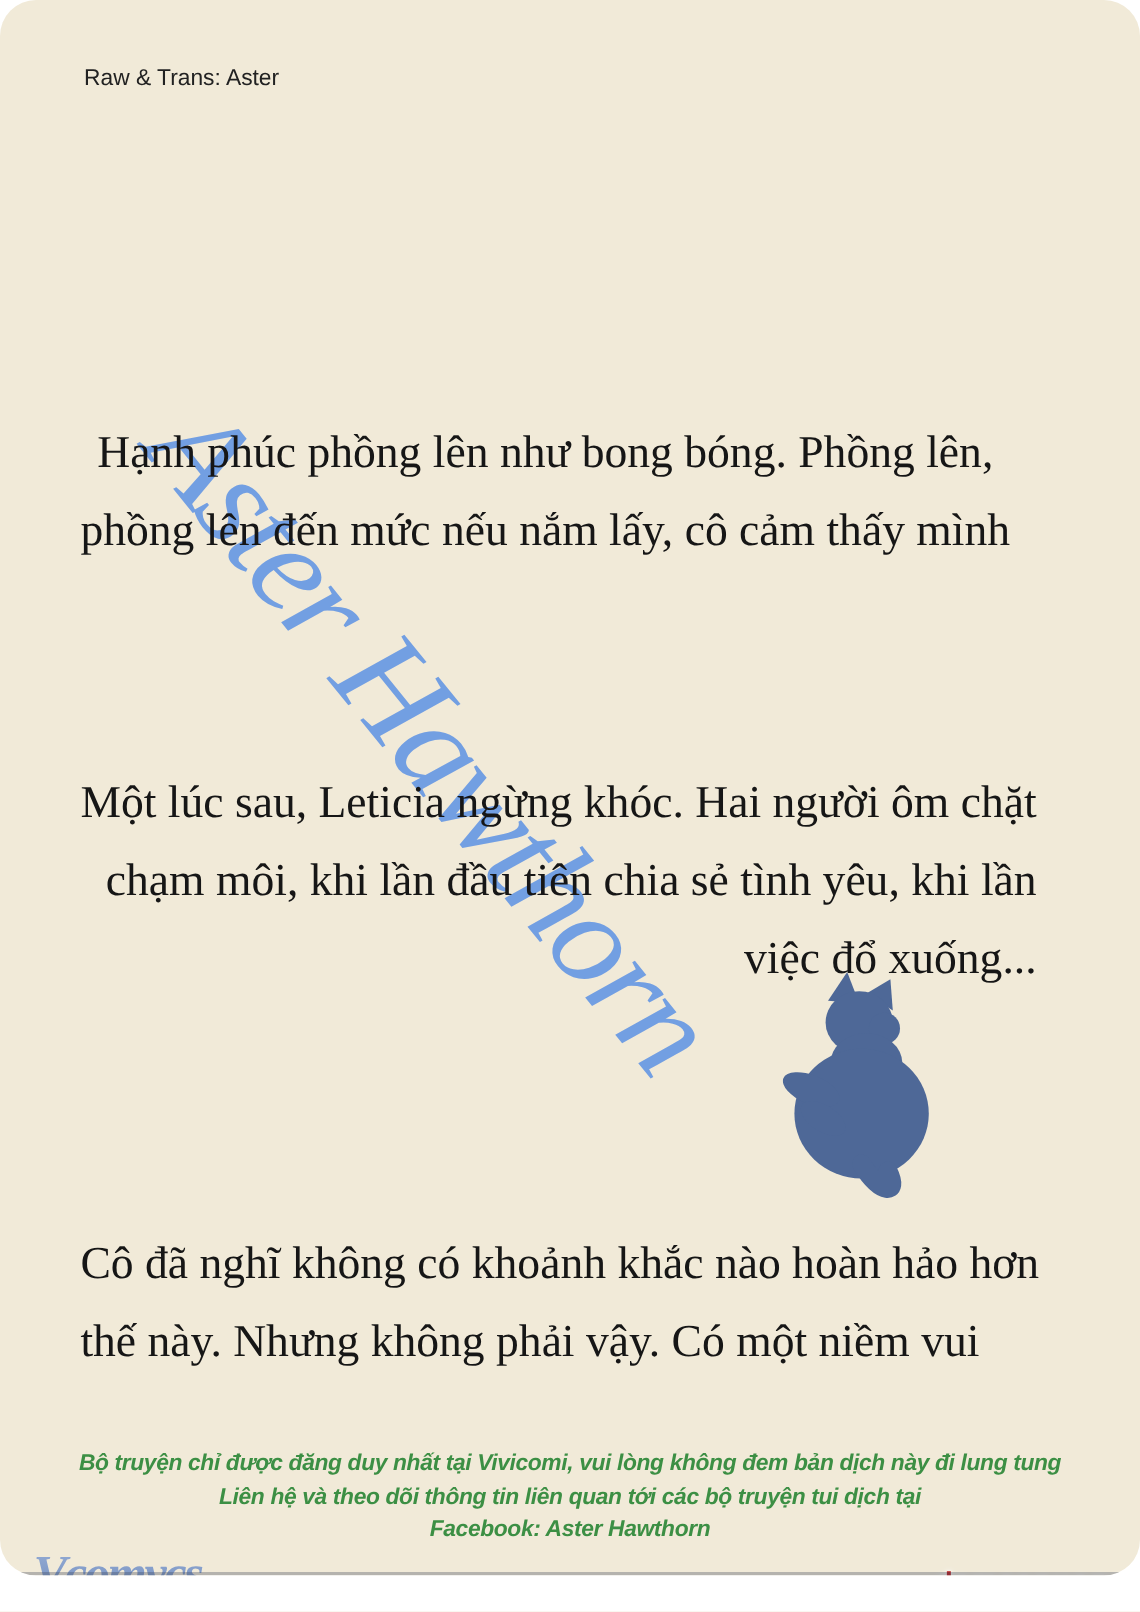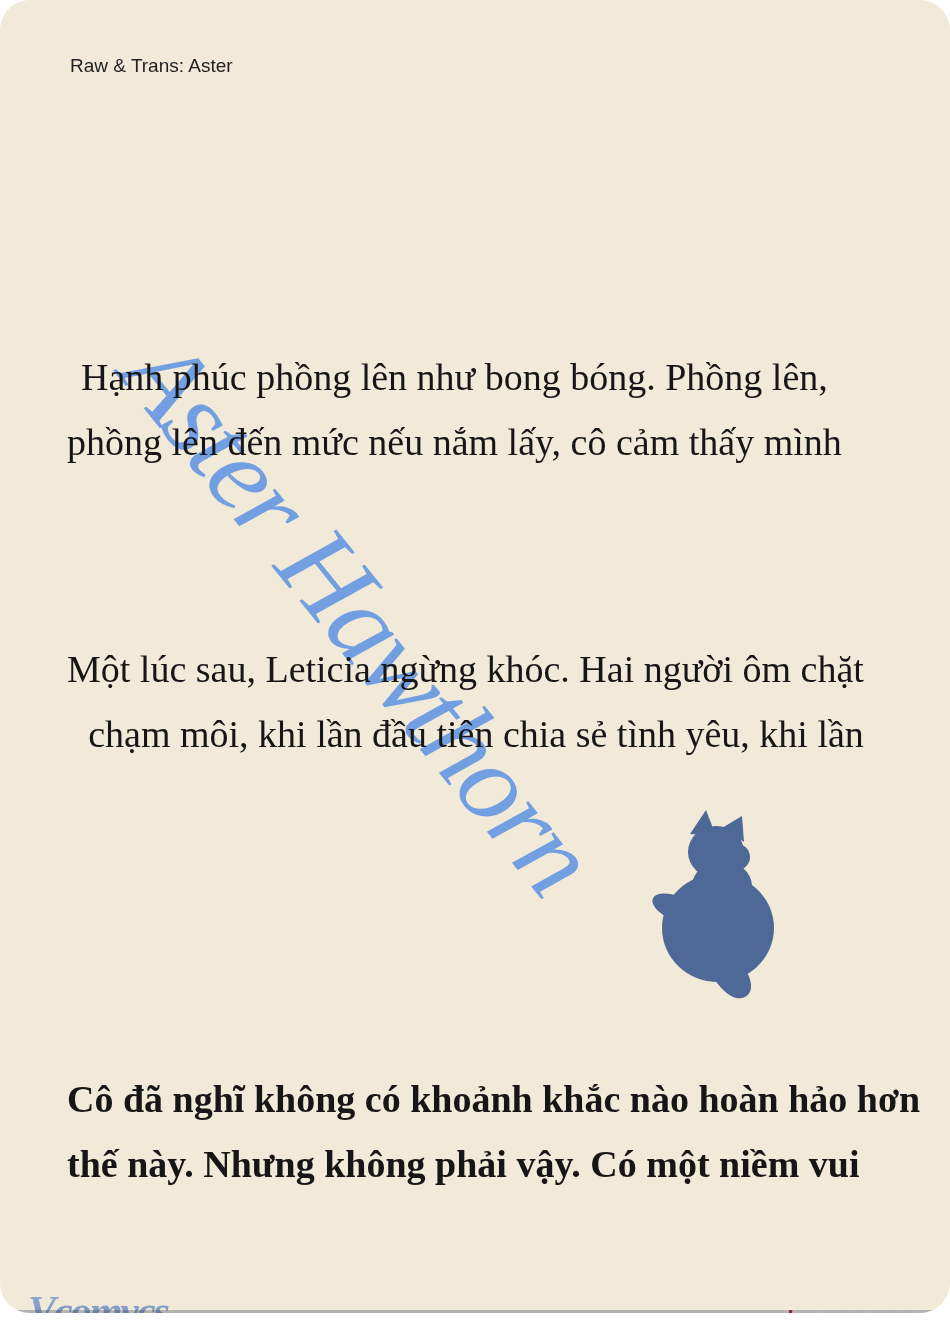--- a/index.html
+++ b/index.html
@@ -25,21 +25,21 @@
   }
   .cat { position:absolute; left:652px; top:810px; z-index:2; }
   .para {
     position:absolute; left:67px;
     font-size:38px; line-height:65px;
     color:#161616; white-space:nowrap; z-index:3;
   }
   .p1 { top:105px; font-style:italic; }
   .p2 { top:345px;text-align:center; }
   .p3 { top:637px;text-align:right; }
-  .p4 { top:1067px;font-weight:bold; }
+  .p4 { top:1021px; }
   .footer {
     position:absolute; left:0; top:1206px; width:100%;
     text-align:center;
     font-family:"Liberation Sans", sans-serif;
     font-style:italic; font-weight:bold;
     font-size:19px; line-height:27.5px;
     letter-spacing:-0.3px;
     color:#3c8f44; z-index:3;
   }
   .logo-left { position:absolute; left:28px; top:1288px; z-index:3; }
@@ -79,26 +79,32 @@
     <path d="M 66 160 C 82 186, 98 186, 88 166" fill="none" stroke="#4e6897" stroke-width="16" stroke-linecap="round"></path>
   </svg>
 
   <div class="para p2">
       <div>Hạnh phúc phồng lên như bong bóng. Phồng lên,</div>
       <div>phồng lên đến mức nếu nắm lấy, cô cảm thấy mình</div>
     </div>
   <div class="para p3">
       <div>Một lúc sau, Leticia ngừng khóc. Hai người ôm chặt</div>
       <div>chạm môi, khi lần đầu tiên chia sẻ tình yêu, khi lần</div>
+      <div>việc đổ xuống...</div>
     </div>
   <div class="para p4">
       <div>Cô đã nghĩ không có khoảnh khắc nào hoàn hảo hơn</div>
       <div>thế này. Nhưng không phải vậy. Có một niềm vui</div>
     </div>
 
+  <div class="footer">
+      <div>Bộ truyện chỉ được đăng duy nhất tại Vivicomi, vui lòng không đem bản dịch này đi lung tung</div>
+      <div>Liên hệ và theo dõi thông tin liên quan tới các bộ truyện tui dịch tại</div>
+      <div>Facebook: Aster Hawthorn</div>
+    </div>
 
   <svg class="logo-left" width="190" height="54" viewBox="0 0 190 54" xmlns="http://www.w3.org/2000/svg">
     <defs>
       <linearGradient id="vg" x1="0" y1="0" x2="0" y2="1">
         <stop offset="0" stop-color="#97aed6"></stop>
         <stop offset="1" stop-color="#6b87b8"></stop>
       </linearGradient>
     </defs>
     <text x="0" y="37" font-family="Liberation Serif, serif" font-style="italic" font-weight="bold" font-size="42" fill="url(#vg)" letter-spacing="-2">Vcomycs</text>
     <path d="M70,40 C78,52 100,54 106,42 C100,52 84,56 74,48" fill="none" stroke="#8099c7" stroke-width="2"></path>

